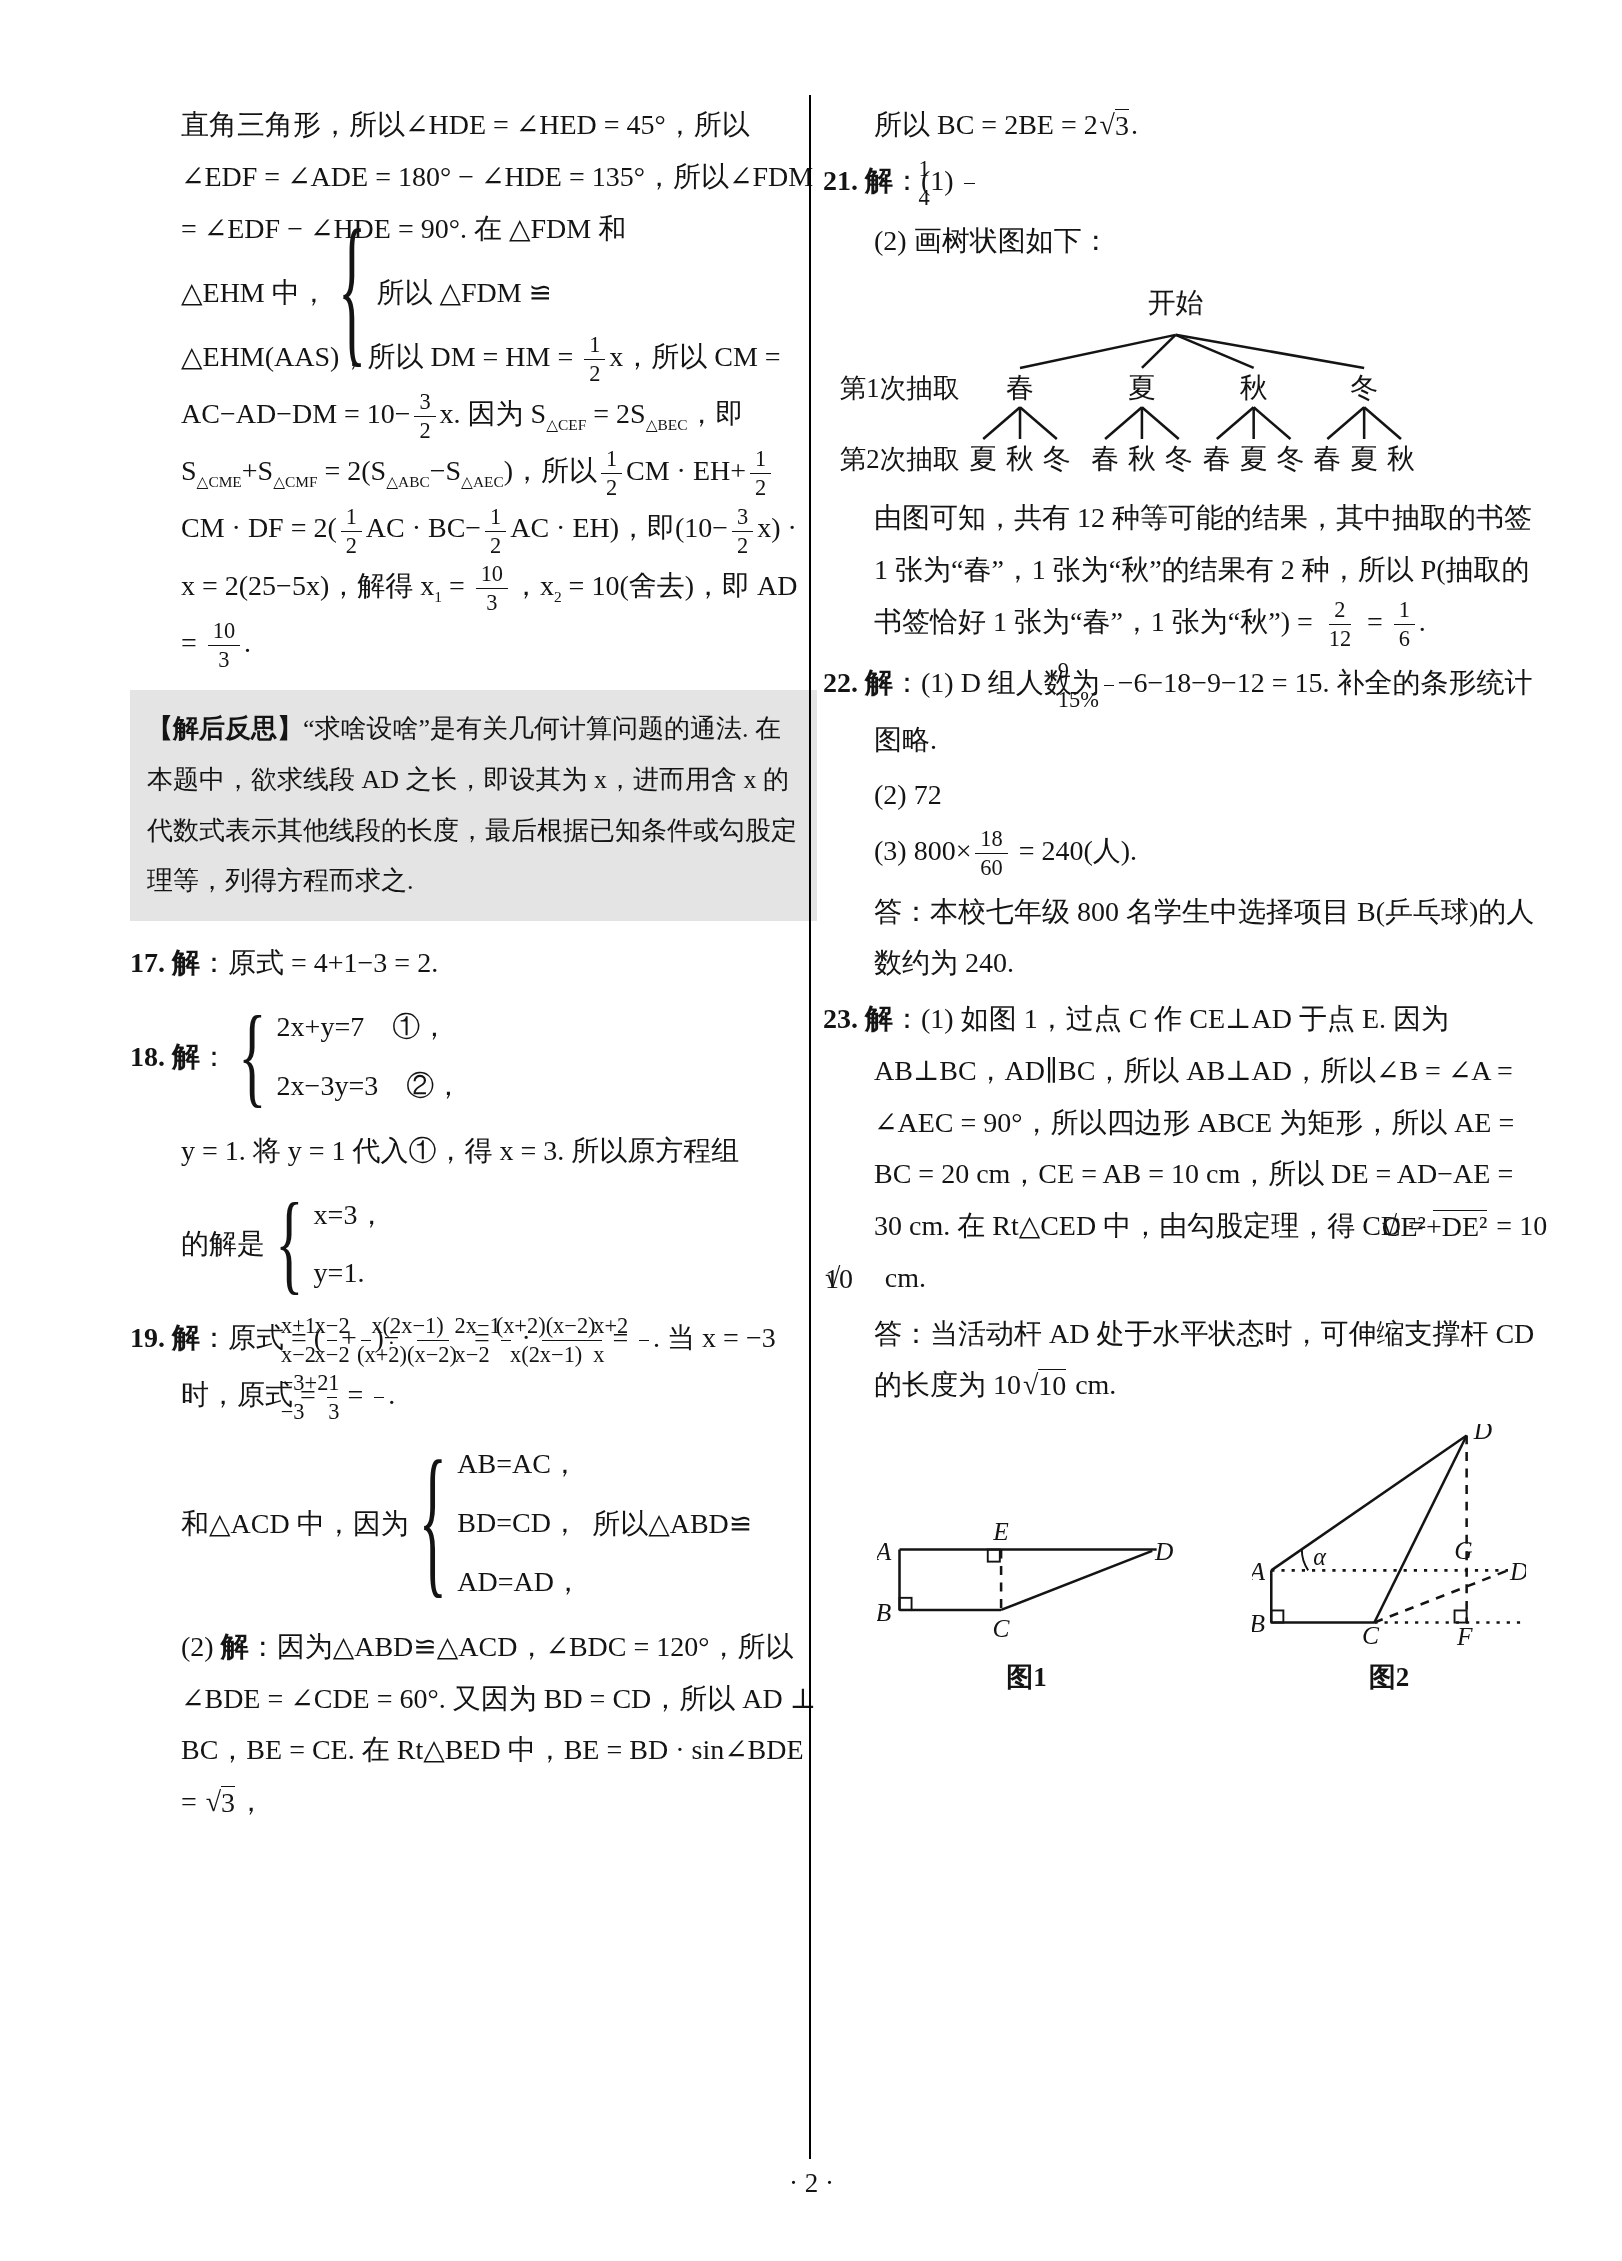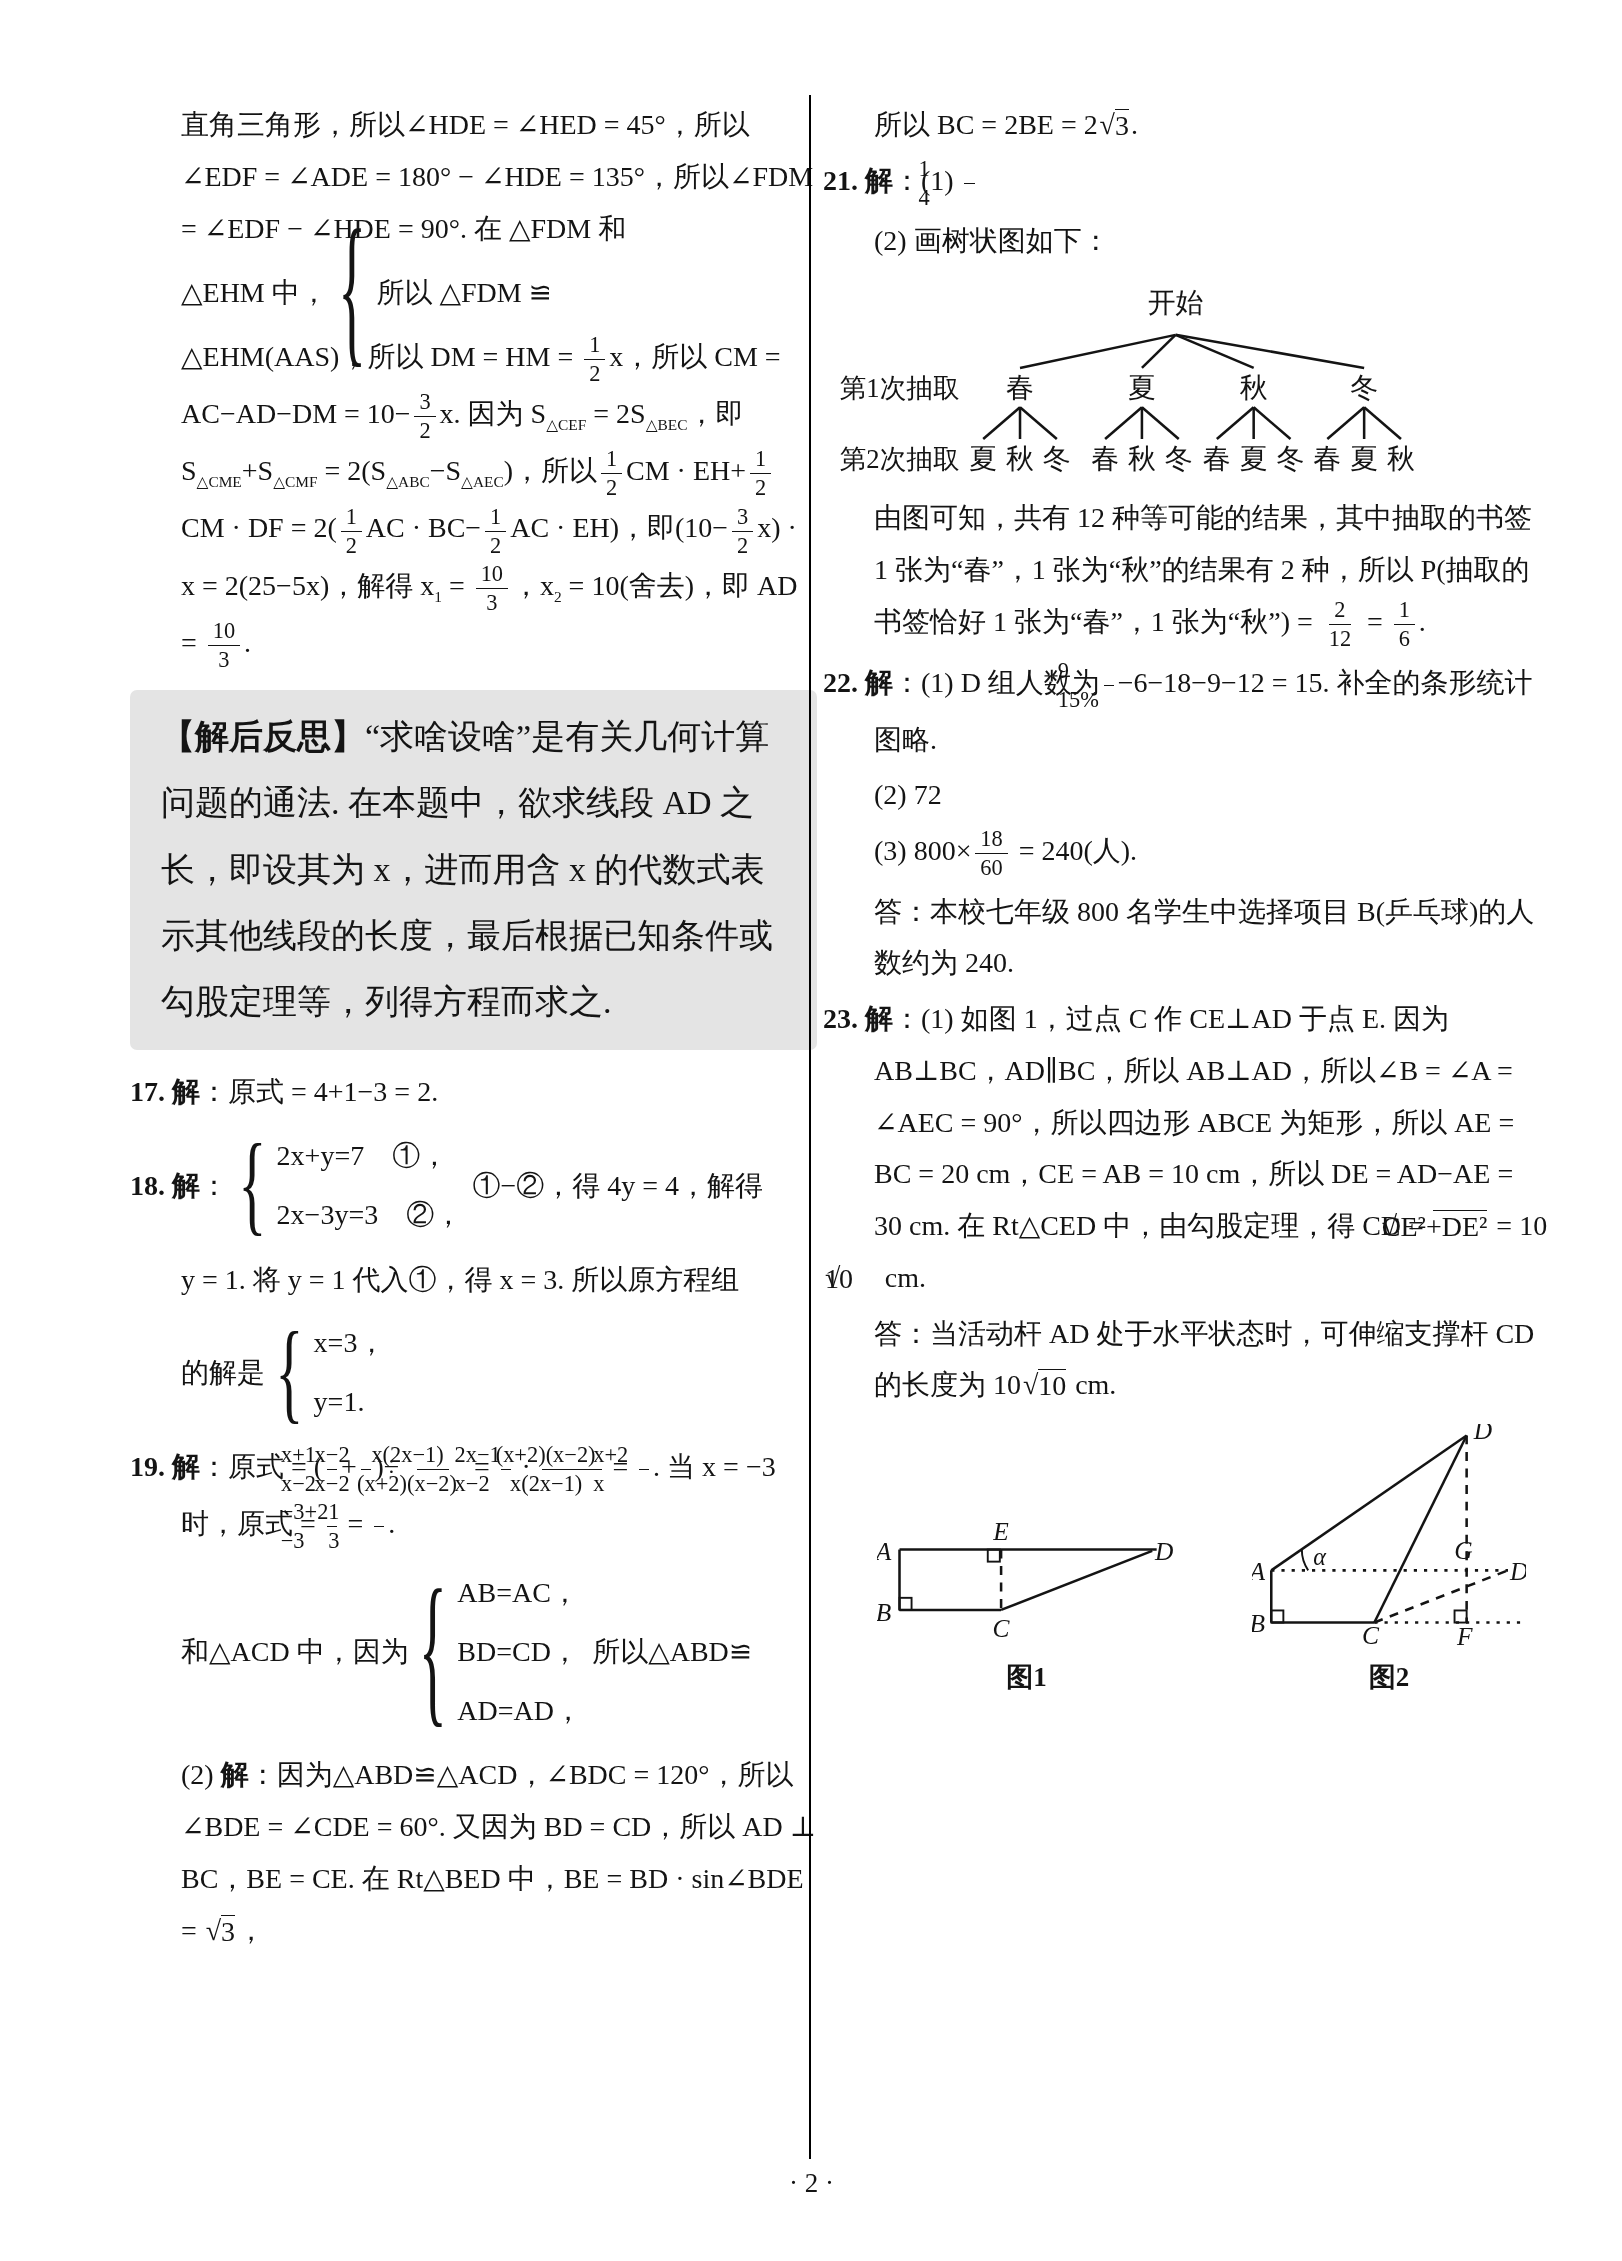--- a/index.html
+++ b/index.html
@@ -7,22 +7,22 @@
         font-family:"Liberation Serif","DejaVu Serif",serif;color:#141414;overflow:hidden;}
   .col{position:absolute;top:99px;}
   .col-left{left:130px;width:687px;}
   .col-right{left:823px;width:725px;}
   .divider{position:absolute;left:809px;top:95px;width:1.9px;height:2064px;background:#000;}
   .blk{font-size:28px;line-height:1.85;margin:0 0 3.8px 0;}
   .ind{padding-left:51px;}
   .prob{padding-left:51px;text-indent:-51px;}
   .pnum{font-weight:bold;}
   b{font-weight:bold;}
-  .box{background:#e4e4e4;padding:14px 31px;font-size:34px;line-height:1.95;margin:16.5px 0;
-       data-name:reflection;border-radius:7px;}
+  .box{background:#e4e4e4;padding:14px 17px;font-size:26px;line-height:1.95;margin:16.5px 0;
+       data-name:reflection;}
   .frac{display:inline-flex;flex-direction:column;align-items:center;vertical-align:middle;
         font-size:0.8em;line-height:1.25;margin:0 3.8px;}
   .fn{border-bottom:1.9px solid #141414;padding:0 5.1px;}
   .fd{padding:0 5.1px;}
   .sqrt{display:inline-flex;align-items:flex-start;margin:0 1.9px;}
   .rs{line-height:1.15;}
   .rb{border-top:1.9px solid #141414;line-height:1.15;}
   sub{font-size:0.55em;}
   .brace-row{display:flex;align-items:center;gap:10.2px;margin:9px 0;}
   .bigbrace{font-size:2.1em;font-weight:100;line-height:1;transform-origin:center;display:inline-block;}
@@ -77,21 +77,20 @@
         </span>.</div>
       <div class="box" data-name="reflection-box"><b data-name="bold-text">【解后反思】</b>“求啥设啥”是有关几何计算问题的通法. 在本题中，欲求线段 AD 之长，即设其为 x，进而用含 x 的代数式表示其他线段的长度，最后根据已知条件或勾股定理等，列得方程而求之.</div>
       <div class="blk prob" data-name="problem-17"><b class="pnum" data-name="problem-number">17. </b><b data-name="bold-text">解</b>：原式 = 4+1−3 = 2.</div>
       <div class="blk brace-row" data-name="equation-system">
         <span class="brace-pre" data-name="system-lead"><b data-name="bold-text">18.</b> <b data-name="bold-text">解</b>：</span>
         <span class="bigbrace" data-name="brace" style="transform: scaleY(1.9);">{</span>
         <span class="brace-items" data-name="system-equations">
           <span class="brace-item" data-name="equation">2x+y=7　①，</span>
           <span class="brace-item" data-name="equation">2x−3y=3　②，</span>
         </span>
-        <span class="brace-post" data-name="system-conclusion">①−②，得 4y = 4，解得</span>
       </div>
       <div class="blk ind" data-name="paragraph">y = 1. 将 y = 1 代入①，得 x = 3. 所以原方程组</div>
       <div class="blk brace-row ind" data-name="equation-system">
         <span class="brace-pre" data-name="system-lead">的解是</span>
         <span class="bigbrace" data-name="brace" style="transform: scaleY(1.9);">{</span>
         <span class="brace-items" data-name="system-equations">
           <span class="brace-item" data-name="equation">x=3，</span>
           <span class="brace-item" data-name="equation">y=1.</span>
         </span>
       </div>

